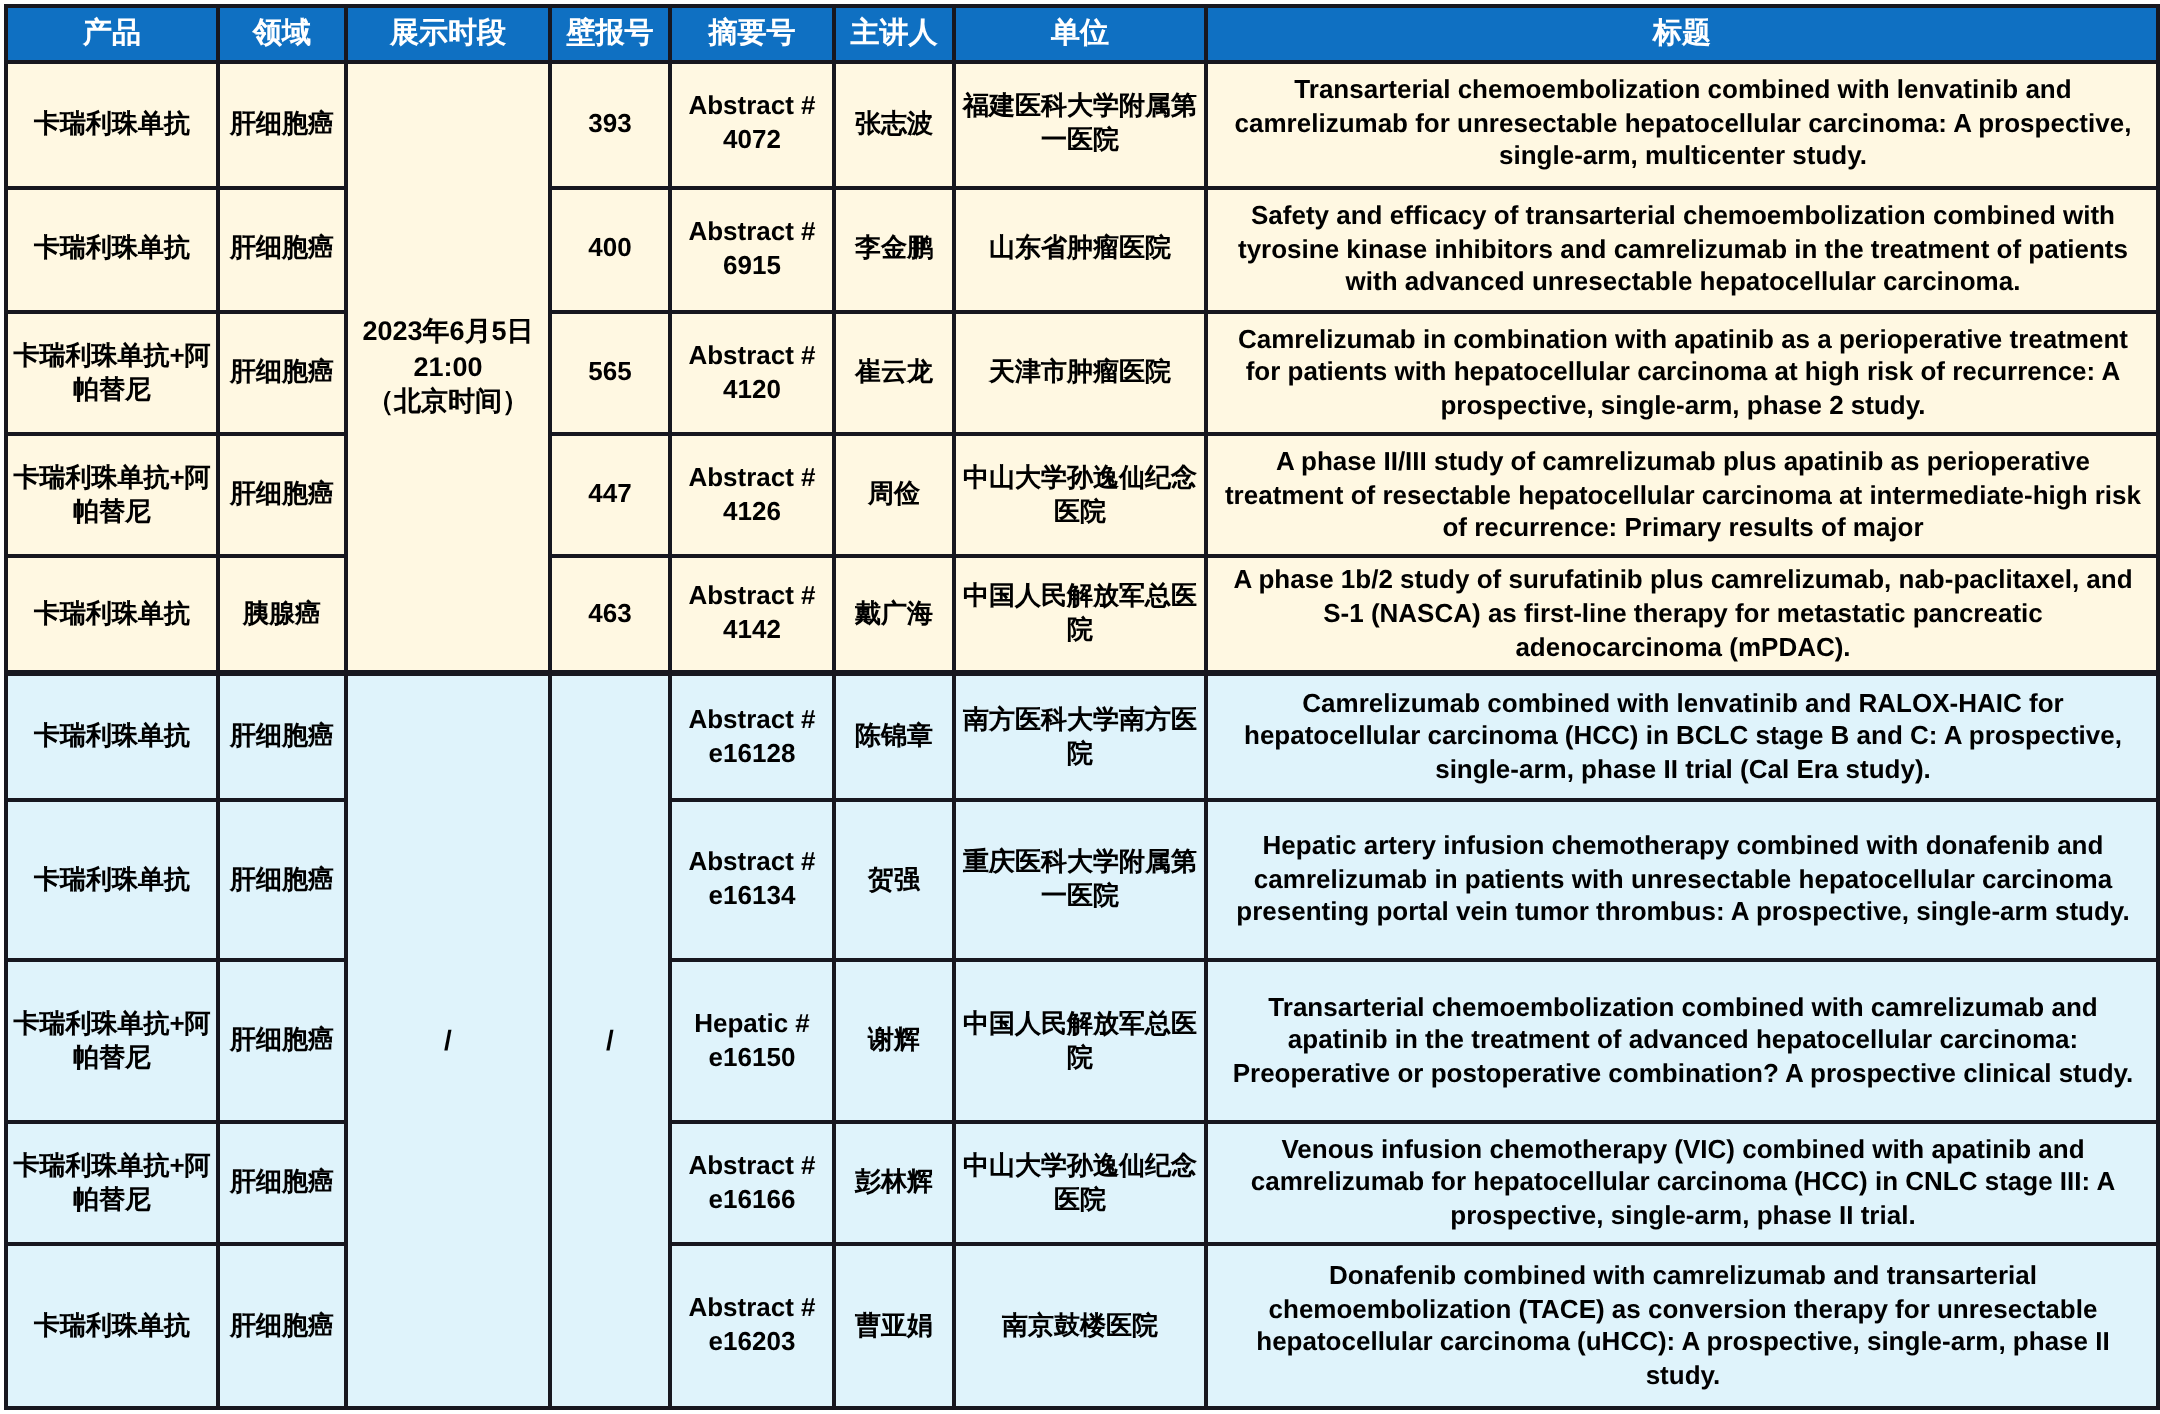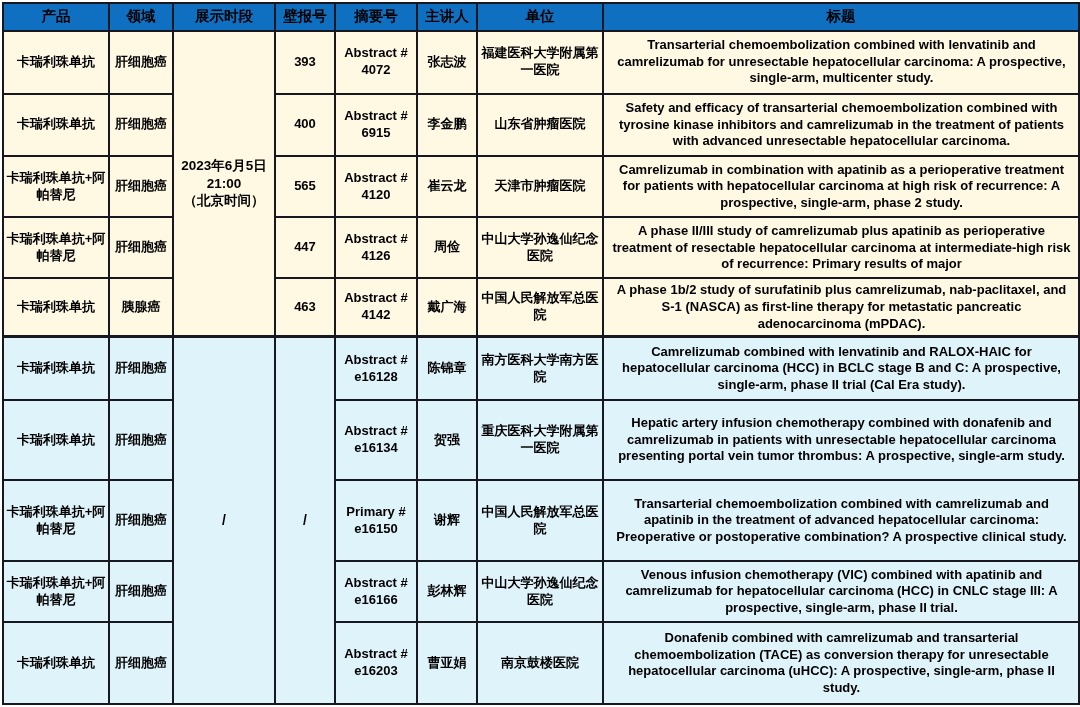--- a/index.html
+++ b/index.html
@@ -16,21 +16,21 @@
     width:1076px;height:703px;
     margin:2px;
   }
   td,th{
     border:2px solid #17171f;
     overflow:hidden;
     vertical-align:middle;
   }
   tr.head th{
     background:#0f70c2;
-    color:#000000;
+    color:#ffffff;
     font-size:14.5px;
     height:23px;
     padding:1px 0;
     text-align:center;
     font-weight:700;
   }
   .sec1 td{background:#fff8e2;}
   .sec2 td{background:#dff3fb;}
   tr.section-start td{border-top:3px solid #17171f;}
   td.c{
@@ -146,21 +146,21 @@
     <td class="c">卡瑞利珠单抗</td>
     <td class="c">肝细胞癌</td>
     <td class="c">Abstract # e16134</td>
     <td class="c">贺强</td>
     <td class="c">重庆医科大学附属第一医院</td>
     <td class="title">Hepatic artery infusion chemotherapy combined with donafenib and camrelizumab in patients with unresectable hepatocellular carcinoma presenting portal vein tumor thrombus: A prospective, single-arm study.</td>
   </tr>
   <tr class="sec2 r8">
     <td class="c">卡瑞利珠单抗+阿帕替尼</td>
     <td class="c">肝细胞癌</td>
-    <td class="c">Primary # e16150</td>
+    <td class="c">Hepatic # e16150</td>
     <td class="c">谢辉</td>
     <td class="c">中国人民解放军总医院</td>
     <td class="title">Transarterial chemoembolization combined with camrelizumab and apatinib in the treatment of advanced hepatocellular carcinoma: Preoperative or postoperative combination? A prospective clinical study.</td>
   </tr>
   <tr class="sec2 r9">
     <td class="c">卡瑞利珠单抗+阿帕替尼</td>
     <td class="c">肝细胞癌</td>
     <td class="c">Abstract # e16166</td>
     <td class="c">彭林辉</td>
     <td class="c">中山大学孙逸仙纪念医院</td>

